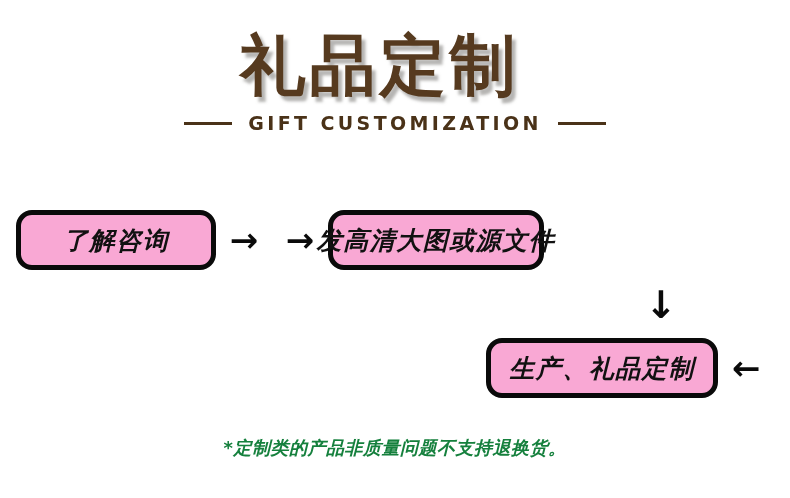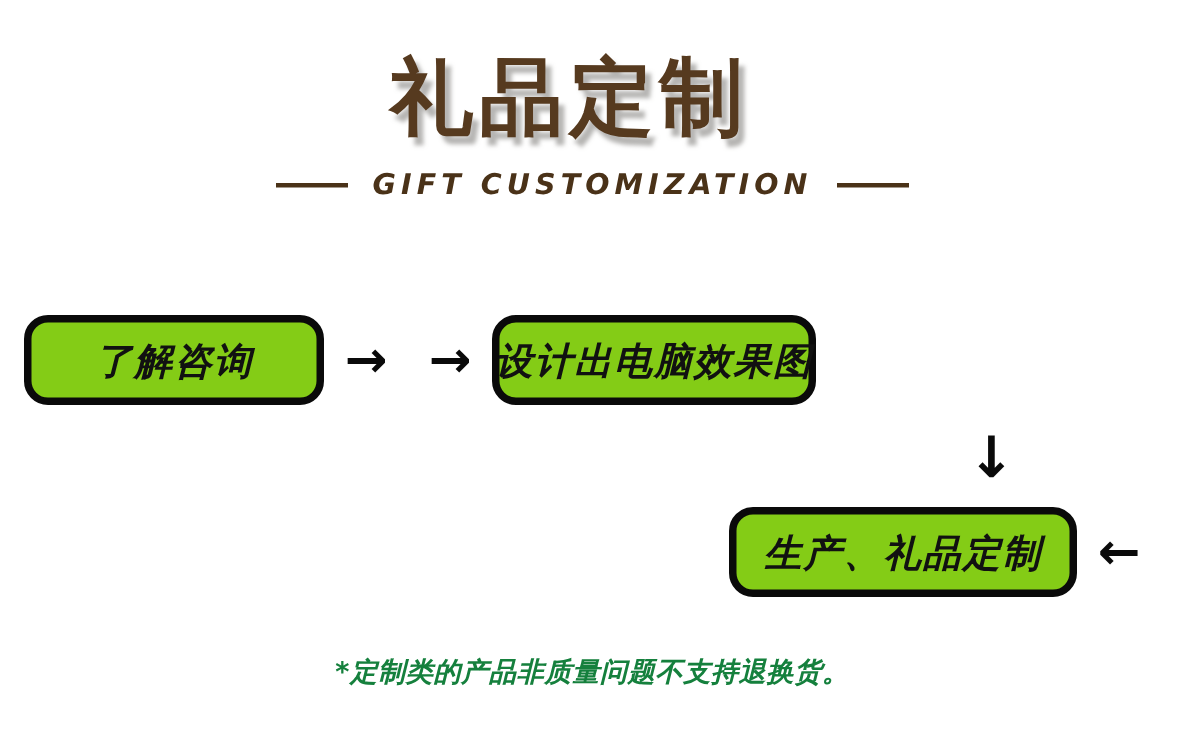--- a/index.html
+++ b/index.html
@@ -23,40 +23,39 @@
     width: 790px;
     height: 160px;
   }
   .title-main {
     position: absolute;
     left: 0;
     top: 30px;
     width: 759px;
     text-align: center;
     font-family: "DejaVu Sans", "Liberation Sans", sans-serif;
-    font-size: 56px;
+    font-size: 66px;
     font-weight: bold;
     line-height: 72px;
     letter-spacing: 4px;
     color: #563a1f;
     -webkit-text-stroke: 4px #ffffff;
     paint-order: stroke fill;
     text-shadow: 4px 5px 3px rgba(120,118,115,0.55);
     white-space: nowrap;
   }
   .subtitle-row {
     position: absolute;
     left: 0;
     top: 112px;
     width: 790px;
     display: flex;
     align-items: center;
     justify-content: center;
     gap: 16px;
-    font-style: italic;
   }
   .sub-rule {
     width: 48px;
     height: 3px;
     background: #4a3218;
   }
   .subtitle-text {
     font-family: "DejaVu Sans", "Liberation Sans", sans-serif;
     font-size: 19px;
     font-weight: bold;
@@ -89,21 +88,21 @@
   }
   .row-2 {
     top: 175px;
     height: 66px;
     justify-content: flex-end;
     padding-right: 16px;
     box-sizing: border-box;
   }
 
   .node {
-    background: #84cc16;
+    background: #f9a8d4;
     border: 5px solid #0a0a0a;
     border-radius: 16px;
     height: 60px;
     display: flex;
     align-items: center;
     justify-content: center;
     box-sizing: border-box;
     padding: 0 16px;
   }
   .node-label {
@@ -179,21 +178,21 @@
 
 <div class="flow">
 
   <div class="row row-1">
     <div class="node node-1">
       <span class="node-label">了解咨询</span>
     </div>
     <div class="arrow-h">→</div>
     <div class="arrow-h">→</div>
     <div class="node node-3">
-      <span class="node-label">设计出电脑效果图</span>
+      <span class="node-label">发高清大图或源文件</span>
     </div>
   </div>
 
   <div class="arrow-down">↓</div>
 
   <div class="row row-2">
     <div class="node node-5">
       <span class="node-label">生产、礼品定制</span>
     </div>
     <div class="arrow-h">←</div>

